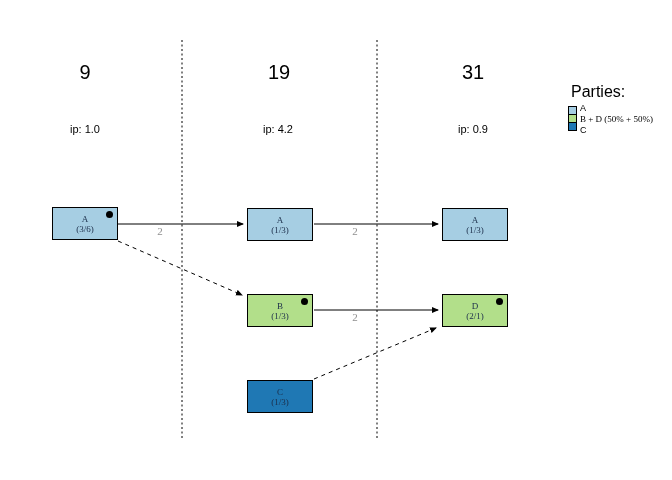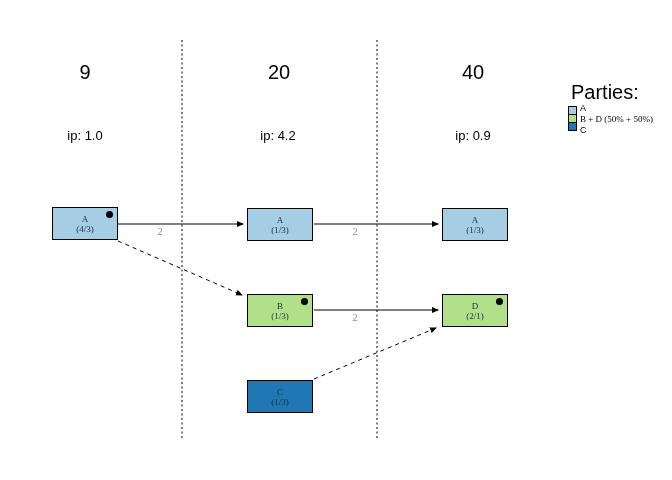--- a/index.html
+++ b/index.html
@@ -7,21 +7,21 @@
     position:relative;width:672px;height:480px;background:#ffffff;
     font-family:"Liberation Sans",sans-serif;overflow:hidden;
   }
   .edges-layer{position:absolute;left:0;top:0;width:672px;height:480px;}
   .col-year{
     position:absolute;transform:translateX(-50%);
     font-size:20px;line-height:1;color:#000;top:62px;white-space:nowrap;
   }
   .col-ip{
     position:absolute;transform:translateX(-50%);
-    font-size:13px;line-height:11px;color:#000;top:130px;white-space:nowrap;
+    font-size:11px;line-height:11px;color:#000;top:124px;white-space:nowrap;
   }
   .node{
     position:absolute;width:66px;height:33px;border:1px solid #000;
     box-sizing:border-box;display:flex;flex-direction:column;
     align-items:center;justify-content:center;text-align:center;
     font-family:"Liberation Serif",serif;font-size:9px;line-height:10px;
     color:#1c2e4a;
   }
   .node.party-a{background:#a6cee3;}
   .node.party-bd{background:#b2df8a;}
@@ -29,21 +29,21 @@
   .node .dot{
     position:absolute;top:3px;right:4px;width:7px;height:7px;
     border-radius:50%;background:#000;
   }
   .edge-label{
     position:absolute;transform:translateX(-50%);
     font-family:"Liberation Serif",serif;font-size:11px;line-height:10px;
     color:#8f8f8f;
   }
   .legend-title{
-    position:absolute;left:571px;top:84px;font-size:20px;line-height:16px;color:#000;
+    position:absolute;left:571px;top:84px;font-size:16px;line-height:16px;color:#000;
     white-space:nowrap;
   }
   .swatch{
     position:absolute;left:568px;width:9px;height:9px;
     border:1px solid #000;box-sizing:border-box;
   }
   .swatch.s0{top:106px;background:#a6cee3;}
   .swatch.s1{top:114px;background:#b2df8a;}
   .swatch.s2{top:122px;background:#1f78b4;}
   .legend-label{
@@ -69,30 +69,30 @@
     <line x1="377" y1="40" x2="377" y2="440" stroke="#000" stroke-width="1" stroke-dasharray="2,2.5"></line>
 
     <line x1="118" y1="224" x2="243" y2="224" stroke="#000" stroke-width="1" marker-end="url(#arrow)"></line>
     <line x1="314" y1="224" x2="438" y2="224" stroke="#000" stroke-width="1" marker-end="url(#arrow)"></line>
     <line x1="314" y1="310" x2="438" y2="310" stroke="#000" stroke-width="1" marker-end="url(#arrow)"></line>
     <line x1="118" y1="241" x2="242" y2="295" stroke="#000" stroke-width="1" stroke-dasharray="4,4" marker-end="url(#arrow)"></line>
     <line x1="314" y1="379" x2="436" y2="328" stroke="#000" stroke-width="1" stroke-dasharray="4,4" marker-end="url(#arrow)"></line>
   </svg>
 
   <div class="col-year" style="left:85px">9</div>
-  <div class="col-year" style="left:279px">20</div>
-  <div class="col-year" style="left:473px">40</div>
+  <div class="col-year" style="left:279px">19</div>
+  <div class="col-year" style="left:473px">31</div>
 
   <div class="col-ip" style="left:85px">ip: 1.0</div>
   <div class="col-ip" style="left:278px">ip: 4.2</div>
   <div class="col-ip" style="left:473px">ip: 0.9</div>
 
   <div class="node party-a" style="left:52px;top:207px">
     <span>A</span>
-    <span>(4/3)</span>
+    <span>(3/6)</span>
     <span class="dot"></span>
   </div>
   <div class="node party-a" style="left:247px;top:208px">
     <span>A</span>
     <span>(1/3)</span>
   </div>
   <div class="node party-a" style="left:442px;top:208px">
     <span>A</span>
     <span>(1/3)</span>
   </div>

